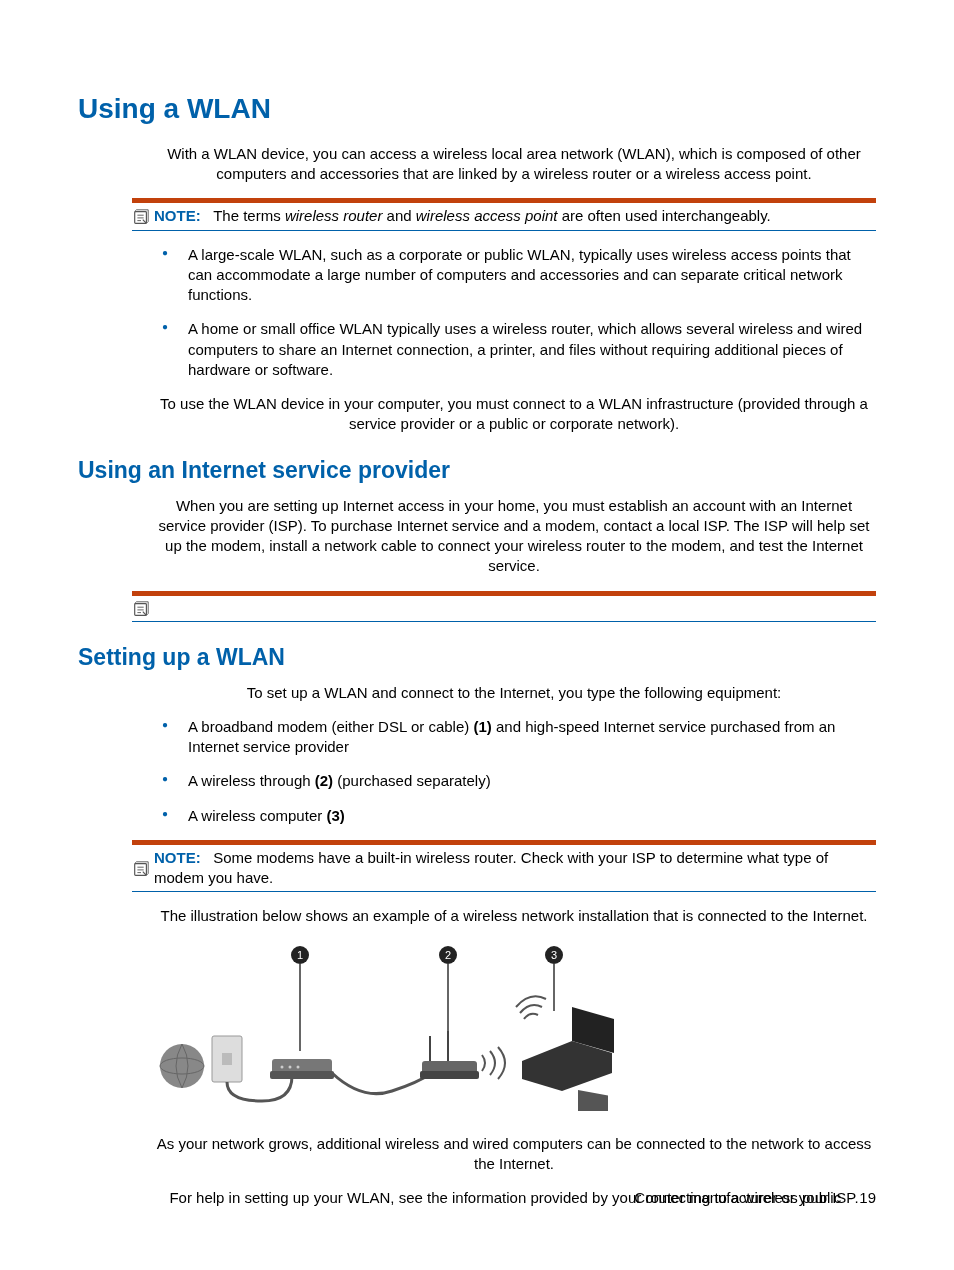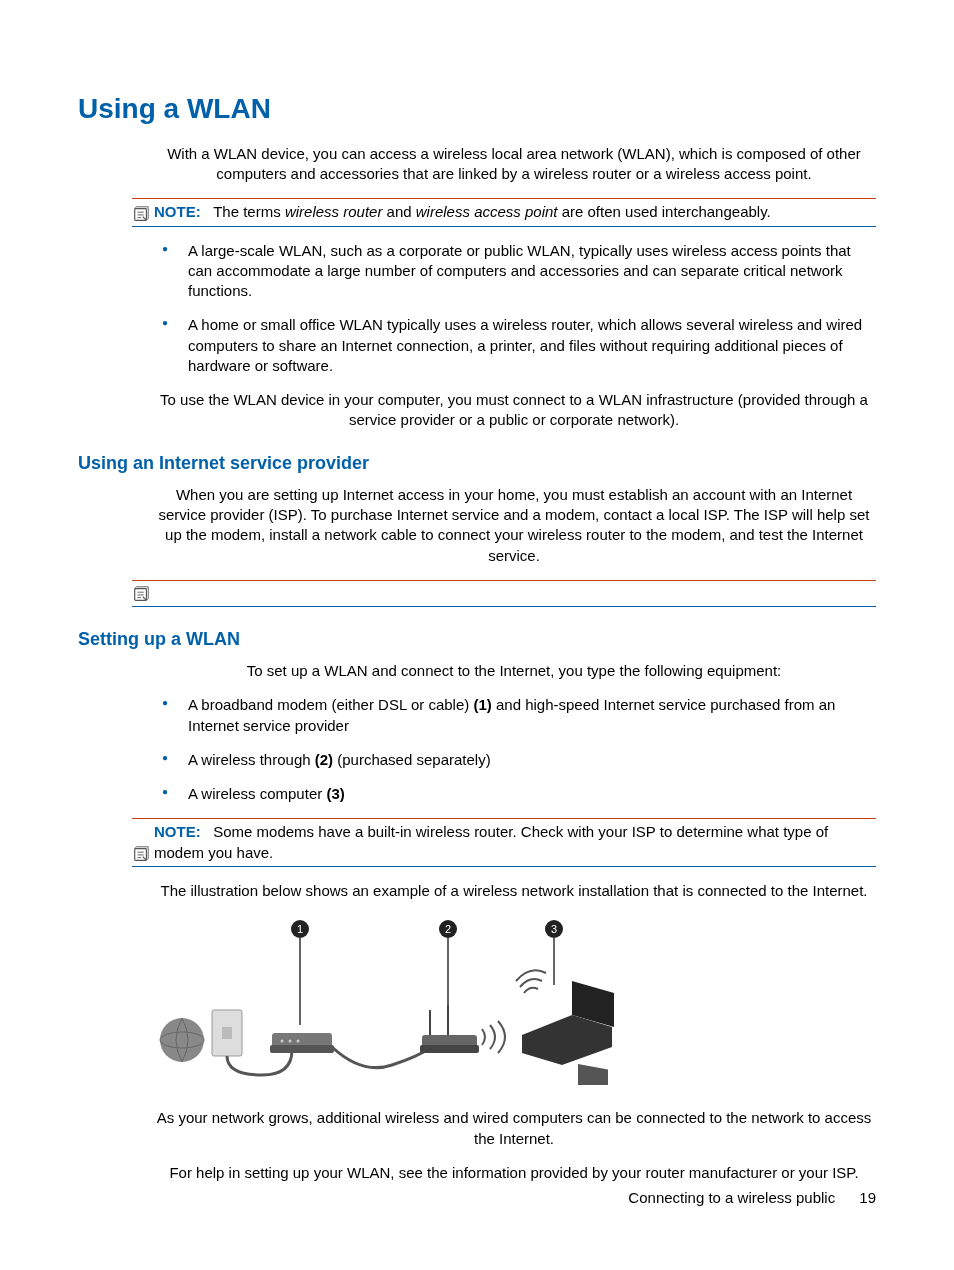--- a/index.html
+++ b/index.html
@@ -15,40 +15,40 @@
     line-height: 1.35;
   }
   h1 {
     color: #0061aa;
     font-size: 28px;
     font-weight: bold;
     margin-bottom: 16px;
   }
   h2 {
     color: #0061aa;
-    font-size: 18px;
+    font-size: 23px;
     font-weight: bold;
     margin-top: 20px;
     margin-bottom: 10px;
   }
   .body-indent {
     margin-left: 74px;
   }
   p.para {
     margin-bottom: 14px;
     text-align: center;
   }
   .note-box {
-    border-top: 1px solid #c2410c;
+    border-top: 5px solid #c2410c;
     border-bottom: 1px solid #0061aa;
     margin-left: 54px;
     padding: 3px 0 3px 0;
     margin-bottom: 14px;
     display: flex;
-    align-items: flex-end;
+    align-items: center;
     gap: 4px;
     margin-top: 12px;
   }
   .note-icon {
     width: 18px;
     height: 18px;
     flex: 0 0 18px;
     margin-top: 1px;
   }
   .note-label {
@@ -82,21 +82,21 @@
   .illustration {
     margin-left: 74px;
     margin-bottom: 18px;
   }
   .footer {
     position: absolute;
     bottom: 62px;
     right: 78px;
     font-size: 15px;
   }
-  .footer .pn { margin-left: 20px; }
+  .footer .pn { margin-left: 14px; }
 </style>
 </head>
 <body>
 
 <h1>Using a WLAN</h1>
 
 <p class="para body-indent">With a WLAN device, you can access a wireless local area network (WLAN), which is composed of other computers and accessories that are linked by a wireless router or a wireless access point.</p>
 
 <div class="note-box">
   <svg class="note-icon" viewBox="0 0 20 20">

